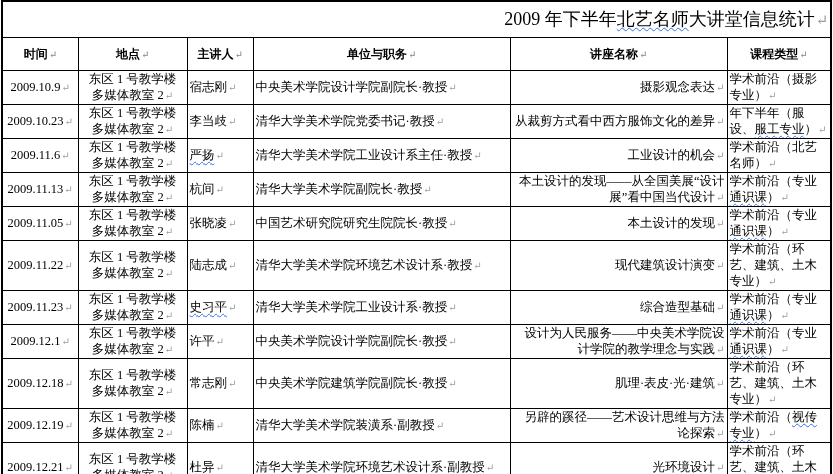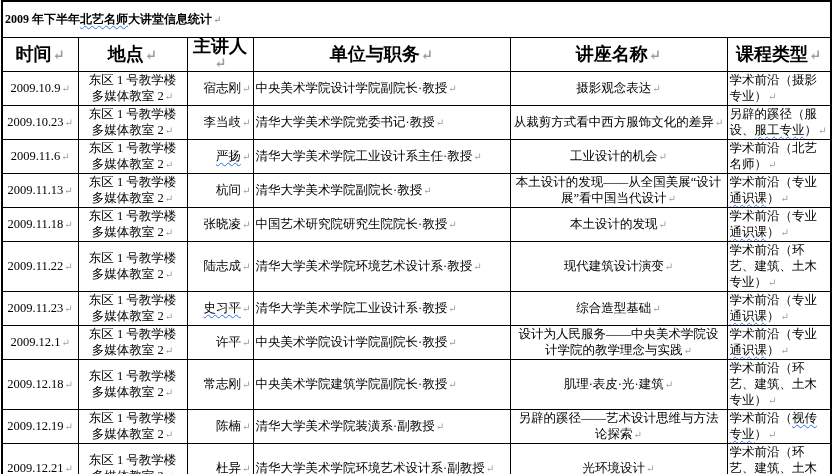--- a/index.html
+++ b/index.html
@@ -17,33 +17,33 @@
   table.info td,table.info th{
     border:1px solid #000;
     overflow:hidden;
     vertical-align:middle;
     font-size:12.5px;
     line-height:16px;
     padding:0 2px;
   }
   tr.title-row td{
     height:34px;
-    font-size:12px;font-weight:bold;text-align:left;line-height:34px;
+    font-size:18px;font-weight:normal;text-align:right;line-height:34px;
     border-bottom:1px solid #000;
   }
   tr.header-row th{
     height:32px;
-    font-size:18px;font-weight:bold;text-align:center;
+    font-size:12px;font-weight:bold;text-align:center;
   }
   tbody tr.data-row{height:32px;}
   td.c-time{text-align:center;margin-left:24px;}
   td.c-place{text-align:center;padding:0 5px;}
-  td.c-speaker{text-align:right;}
+  td.c-speaker{text-align:left;}
   td.c-unit{text-align:left;padding:0 7px;}
-  td.c-lecture{text-align:center;padding:0 7px;}
+  td.c-lecture{text-align:right;padding:0 7px;}
   td.c-type{text-align:left;padding:0 3px;}
   .pm{color:#9b9b9b;font-size:0.82em;padding-left:1px;}
   .sq-blue{
     text-decoration:underline;
     text-decoration-style:wavy;
     text-decoration-color:#2f6ff2;
     text-decoration-thickness:1px;
     text-underline-offset:2px;
   }
 </style>
@@ -81,40 +81,40 @@
           <td class="c-unit"><span>中央美术学院设计学院副院长·教授</span><span class="pm">↵</span></td>
           <td class="c-lecture"><span>摄影观念表达</span><span class="pm">↵</span></td>
           <td class="c-type"><span>学术前沿（摄影专业）</span><span class="pm">↵</span></td>
         </tr>
         <tr class="data-row">
           <td class="c-time"><span>2009.10.23</span><span class="pm">↵</span></td>
           <td class="c-place"><span>东区 1 号教学楼</span><br><span>多媒体教室 2</span><span class="pm">↵</span></td>
           <td class="c-speaker"><span>李当歧</span><span class="pm">↵</span></td>
           <td class="c-unit"><span>清华大学美术学院党委书记·教授</span><span class="pm">↵</span></td>
           <td class="c-lecture"><span>从裁剪方式看中西方服饰文化的差异</span><span class="pm">↵</span></td>
-          <td class="c-type"><span>另辟的蹊径（服设、</span><span class="sq-blue">服工专业</span><span>）</span><span class="pm">↵</span></td>
+          <td class="c-type"><span>年下半年（服设、</span><span class="sq-blue">服工专业</span><span>）</span><span class="pm">↵</span></td>
         </tr>
         <tr class="data-row">
           <td class="c-time"><span>2009.11.6</span><span class="pm">↵</span></td>
           <td class="c-place"><span>东区 1 号教学楼</span><br><span>多媒体教室 2</span><span class="pm">↵</span></td>
           <td class="c-speaker"><span class="sq-blue">严扬</span><span class="pm">↵</span></td>
           <td class="c-unit"><span>清华大学美术学院工业设计系主任·教授</span><span class="pm">↵</span></td>
           <td class="c-lecture"><span>工业设计的机会</span><span class="pm">↵</span></td>
           <td class="c-type"><span>学术前沿（北艺名师）</span><span class="pm">↵</span></td>
         </tr>
         <tr class="data-row">
           <td class="c-time"><span>2009.11.13</span><span class="pm">↵</span></td>
           <td class="c-place"><span>东区 1 号教学楼</span><br><span>多媒体教室 2</span><span class="pm">↵</span></td>
           <td class="c-speaker"><span>杭间</span><span class="pm">↵</span></td>
           <td class="c-unit"><span>清华大学美术学院副院长·教授</span><span class="pm">↵</span></td>
           <td class="c-lecture"><span>本土设计的发现——从全国美展“设计展”看中国当代设计</span><span class="pm">↵</span></td>
           <td class="c-type"><span>学术前沿（专业</span><span class="sq-blue">通识课</span><span>）</span><span class="pm">↵</span></td>
         </tr>
         <tr class="data-row">
-          <td class="c-time"><span>2009.11.18</span><span class="pm">↵</span></td>
+          <td class="c-time"><span>2009.11.05</span><span class="pm">↵</span></td>
           <td class="c-place"><span>东区 1 号教学楼</span><br><span>多媒体教室 2</span><span class="pm">↵</span></td>
           <td class="c-speaker"><span>张晓凌</span><span class="pm">↵</span></td>
           <td class="c-unit"><span>中国艺术研究院研究生院院长·教授</span><span class="pm">↵</span></td>
           <td class="c-lecture"><span>本土设计的发现</span><span class="pm">↵</span></td>
           <td class="c-type"><span>学术前沿（专业</span><span class="sq-blue">通识课</span><span>）</span><span class="pm">↵</span></td>
         </tr>
         <tr class="data-row">
           <td class="c-time"><span>2009.11.22</span><span class="pm">↵</span></td>
           <td class="c-place"><span>东区 1 号教学楼</span><br><span>多媒体教室 2</span><span class="pm">↵</span></td>
           <td class="c-speaker"><span>陆志成</span><span class="pm">↵</span></td>

